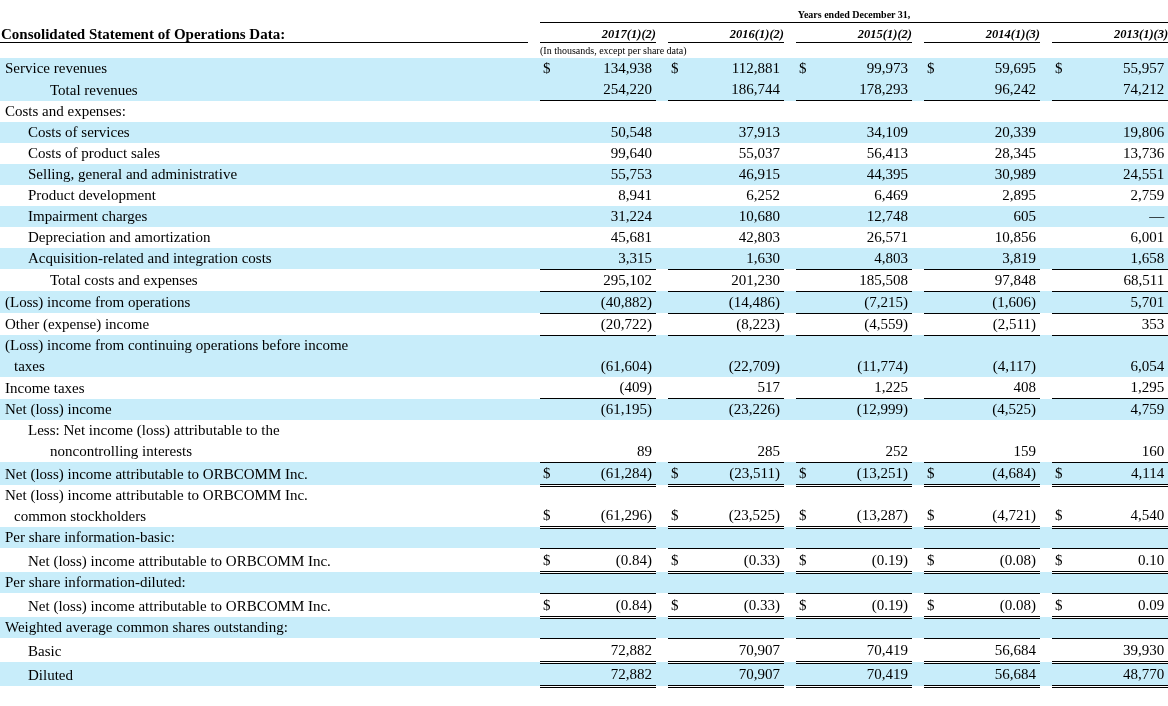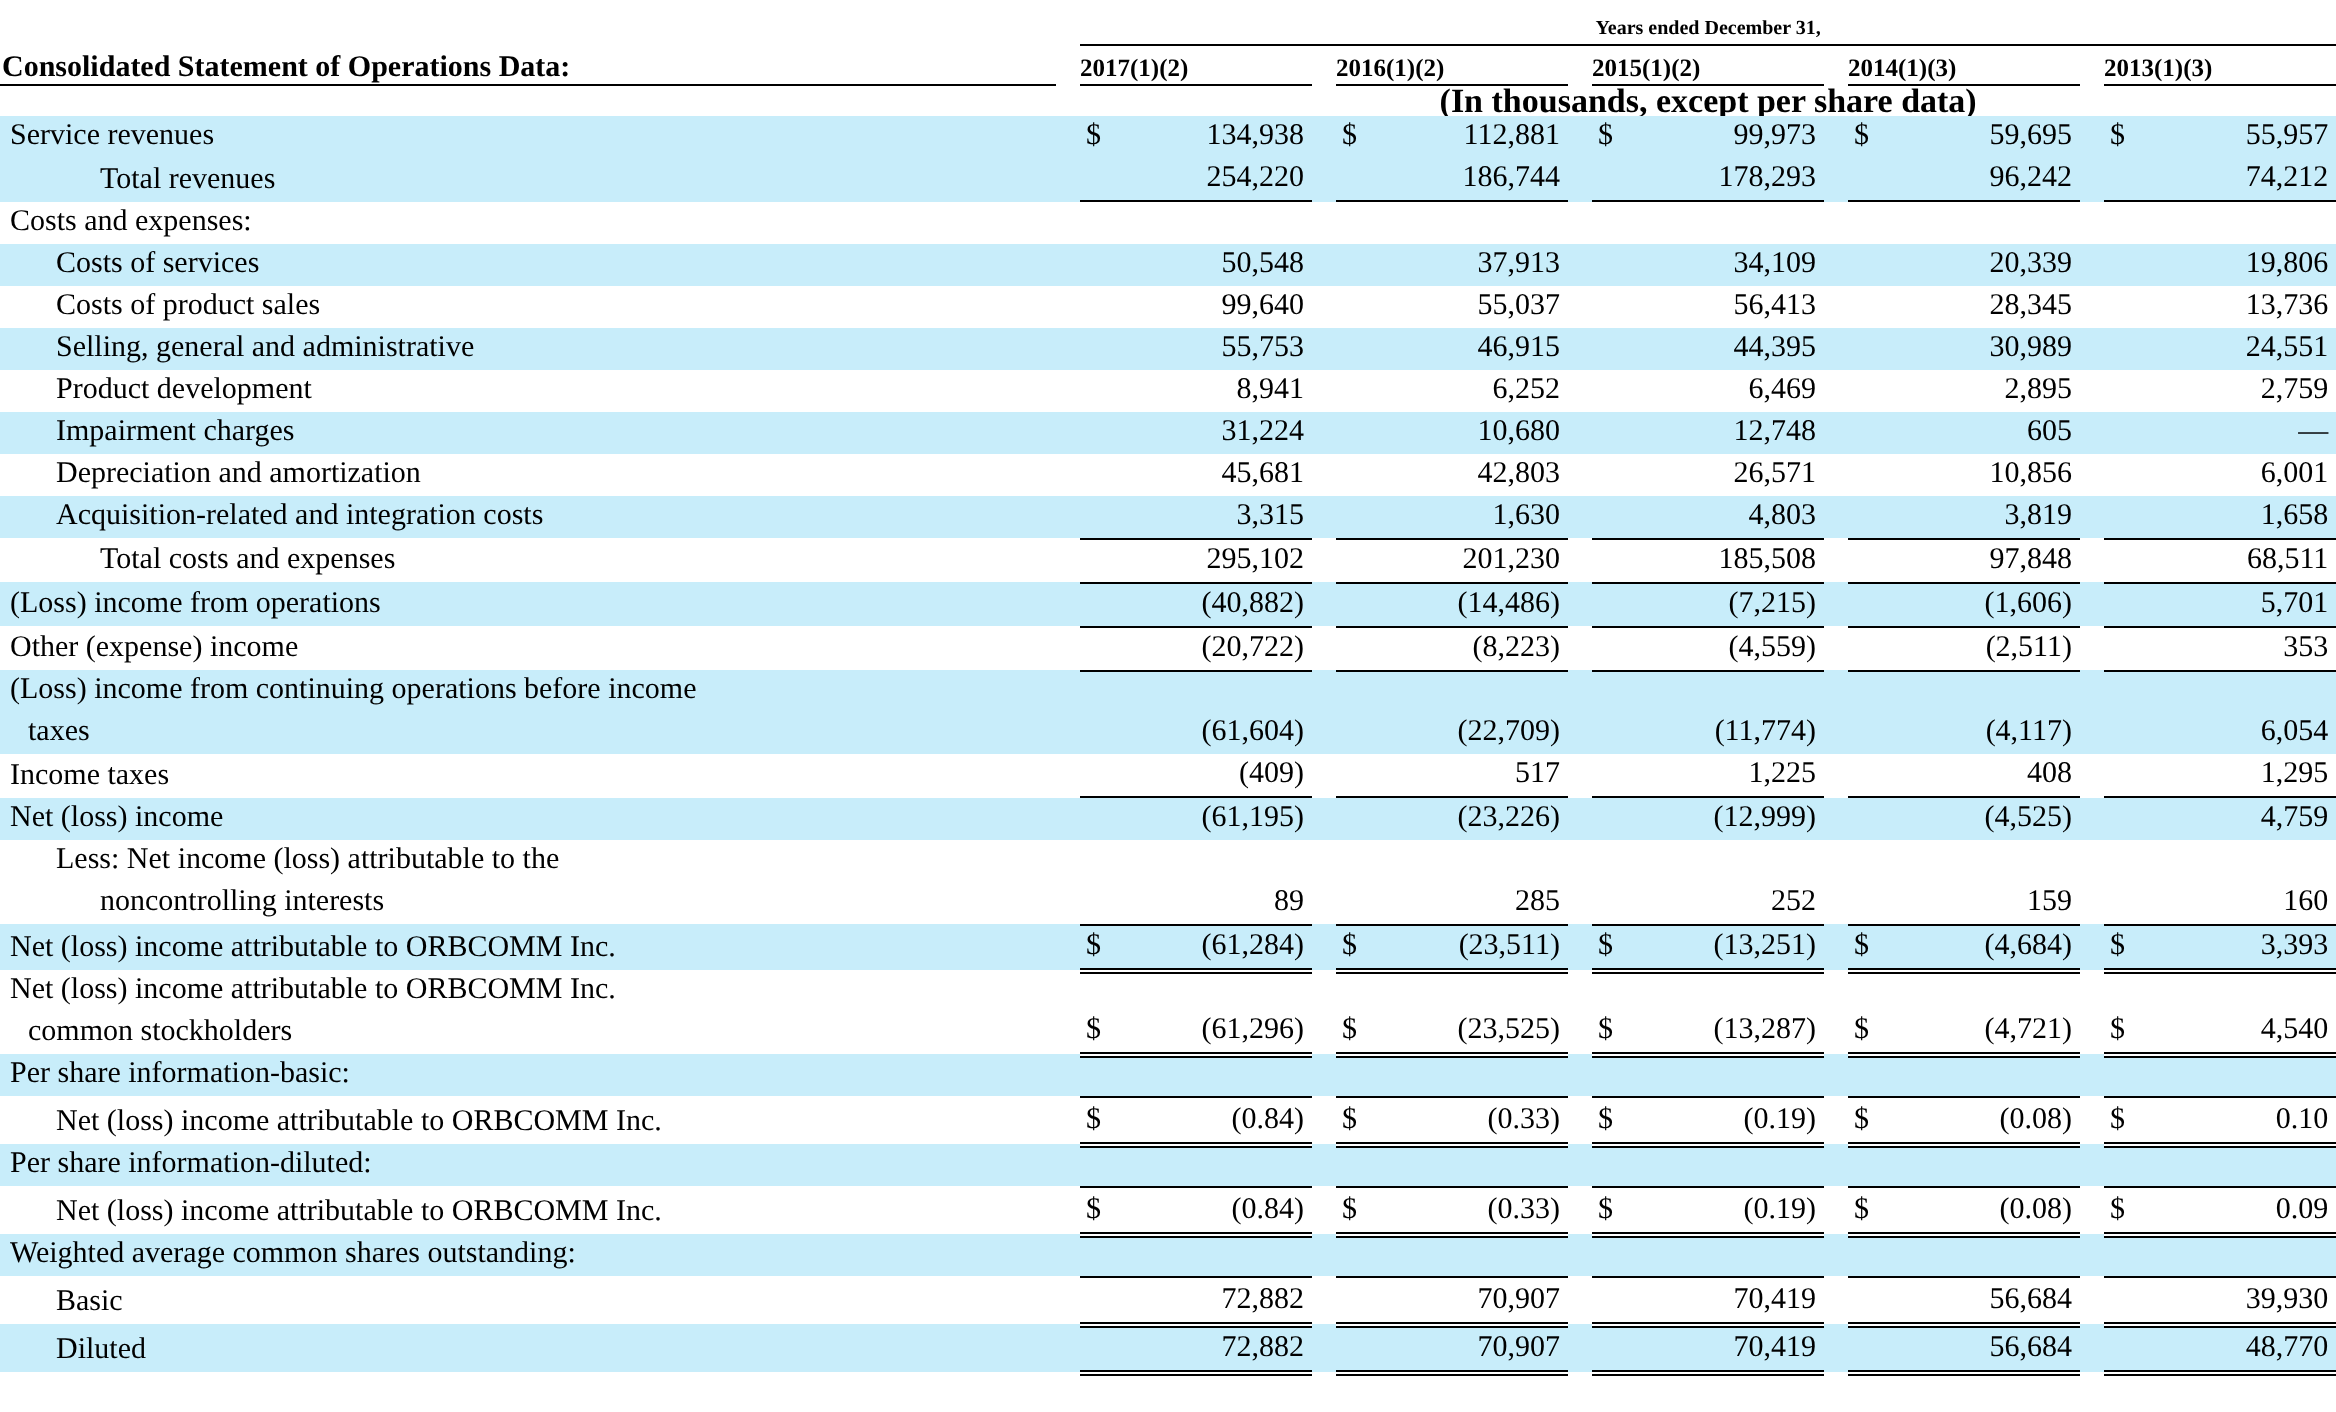--- a/index.html
+++ b/index.html
@@ -24,22 +24,22 @@
   .ind2 { padding-left: 50px; }
   .indw { padding-left: 14px; }
   .cur { text-align: left; padding-left: 3px; }
   .num { text-align: right; padding-right: 4px; }
   .rb  { border-bottom: 1px solid #000; }
   .rd  { border-bottom: 3px double #000; }
   .rt  { border-top: 1px solid #000; }
   .bb  { border-bottom: 1px solid #000; }
   .hdr-title  { font-weight: bold; font-size: 15px; line-height: 16px; padding-left: 1px; }
   .years-cap  { font-weight: bold; font-size: 10px; text-align: center; line-height: 15px; }
-  .year-cell  { font-weight: bold; font-size: 12.5px; text-align: left; line-height: 16px; }
-  .units-cap  { font-weight: bold; font-size: 17px; text-align: center; line-height: 15px; }
+  .year-cell  { font-weight: bold; font-size: 12.5px; text-align: right; line-height: 16px; font-style: italic; }
+  .units-cap  { font-weight: normal; font-size: 10px; text-align: left; line-height: 15px; }
   tr.r-cap   { height: 22px; }
   tr.r-years { height: 20px; }
   tr.r-units { height: 16px; }
 </style>
 </head>
 <body>
 
 <table>
   <colgroup>
     <col style="width:528px">
@@ -436,21 +436,21 @@
         <td class="cur rd">$</td>
         <td class="num rd">(23,511)</td>
         <td class="sep"></td>
         <td class="cur rd">$</td>
         <td class="num rd">(13,251)</td>
         <td class="sep"></td>
         <td class="cur rd">$</td>
         <td class="num rd">(4,684)</td>
         <td class="sep"></td>
         <td class="cur rd">$</td>
-        <td class="num rd">3,393</td>
+        <td class="num rd">4,114</td>
       </tr>
       <tr class="h42">
         <td class="lbl">
           <div class="ln ind0">Net (loss) income attributable to ORBCOMM Inc.</div>
           <div class="ln indw">common stockholders</div>
         </td>
         <td class="sep"></td>
         <td class="cur rd">$</td>
         <td class="num rd">(61,296)</td>
         <td class="sep"></td>

